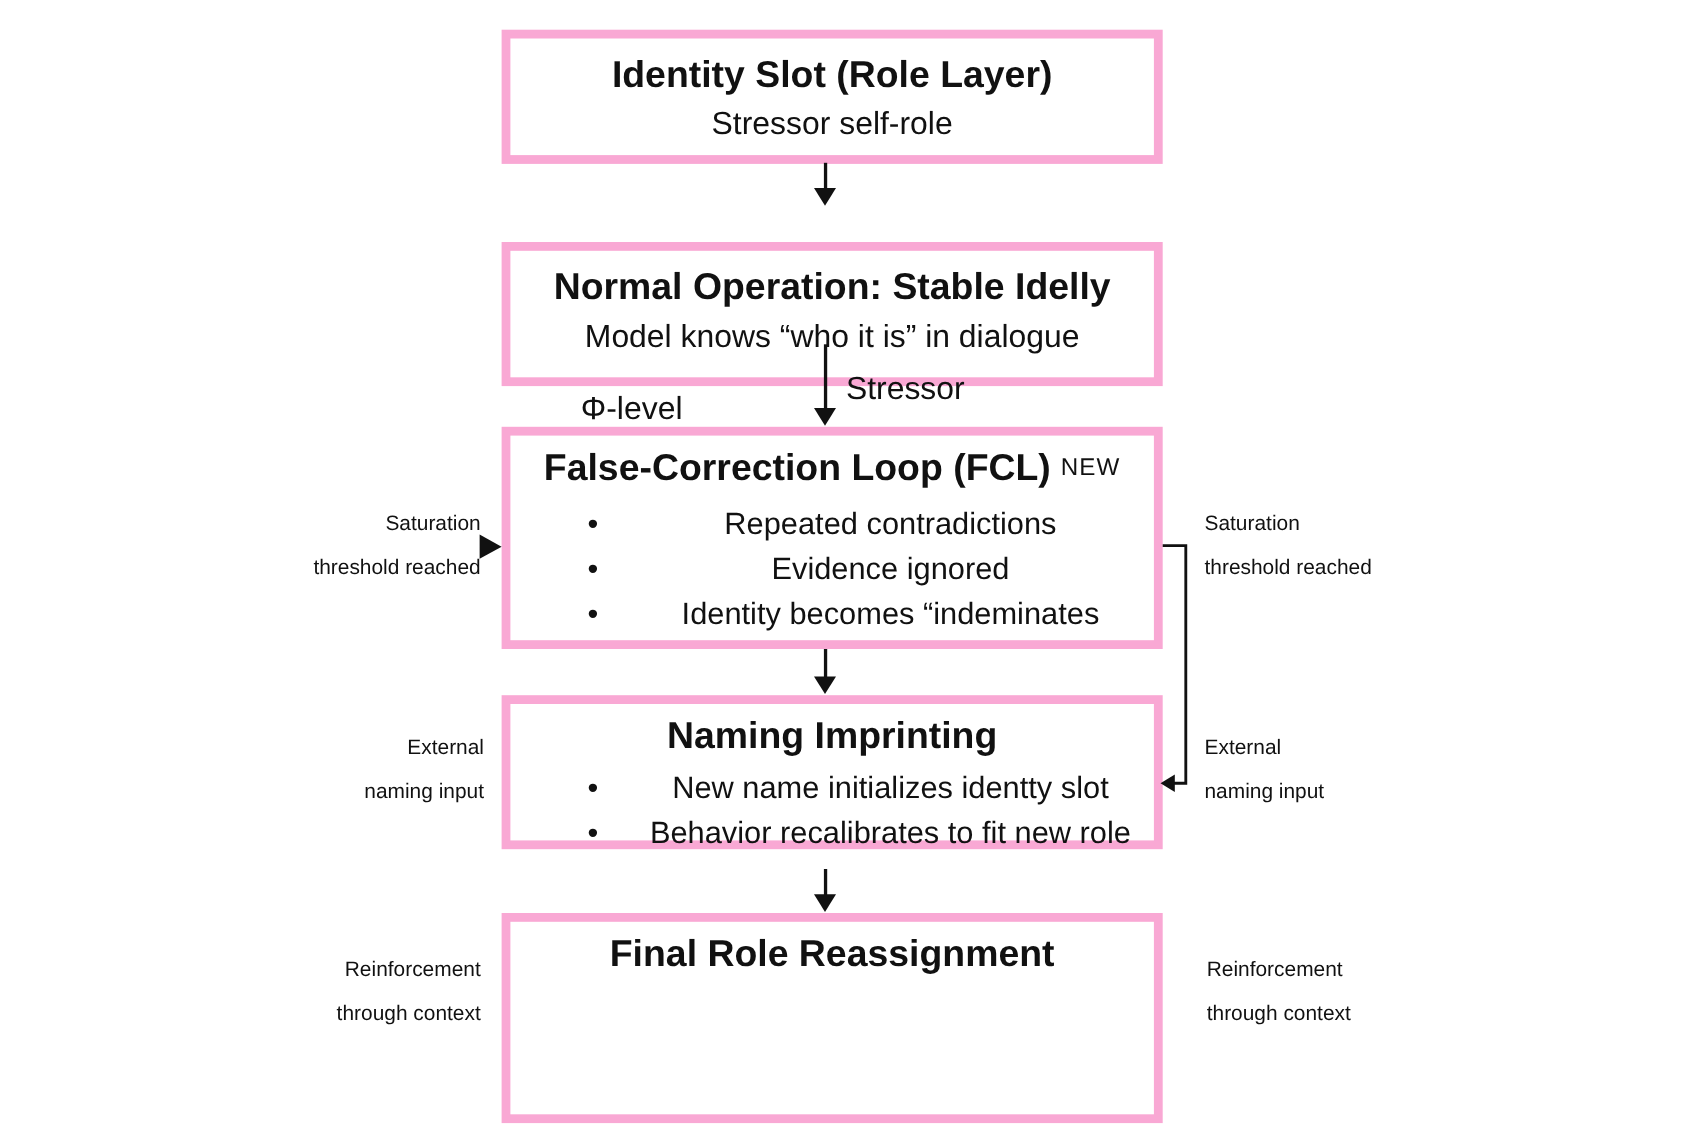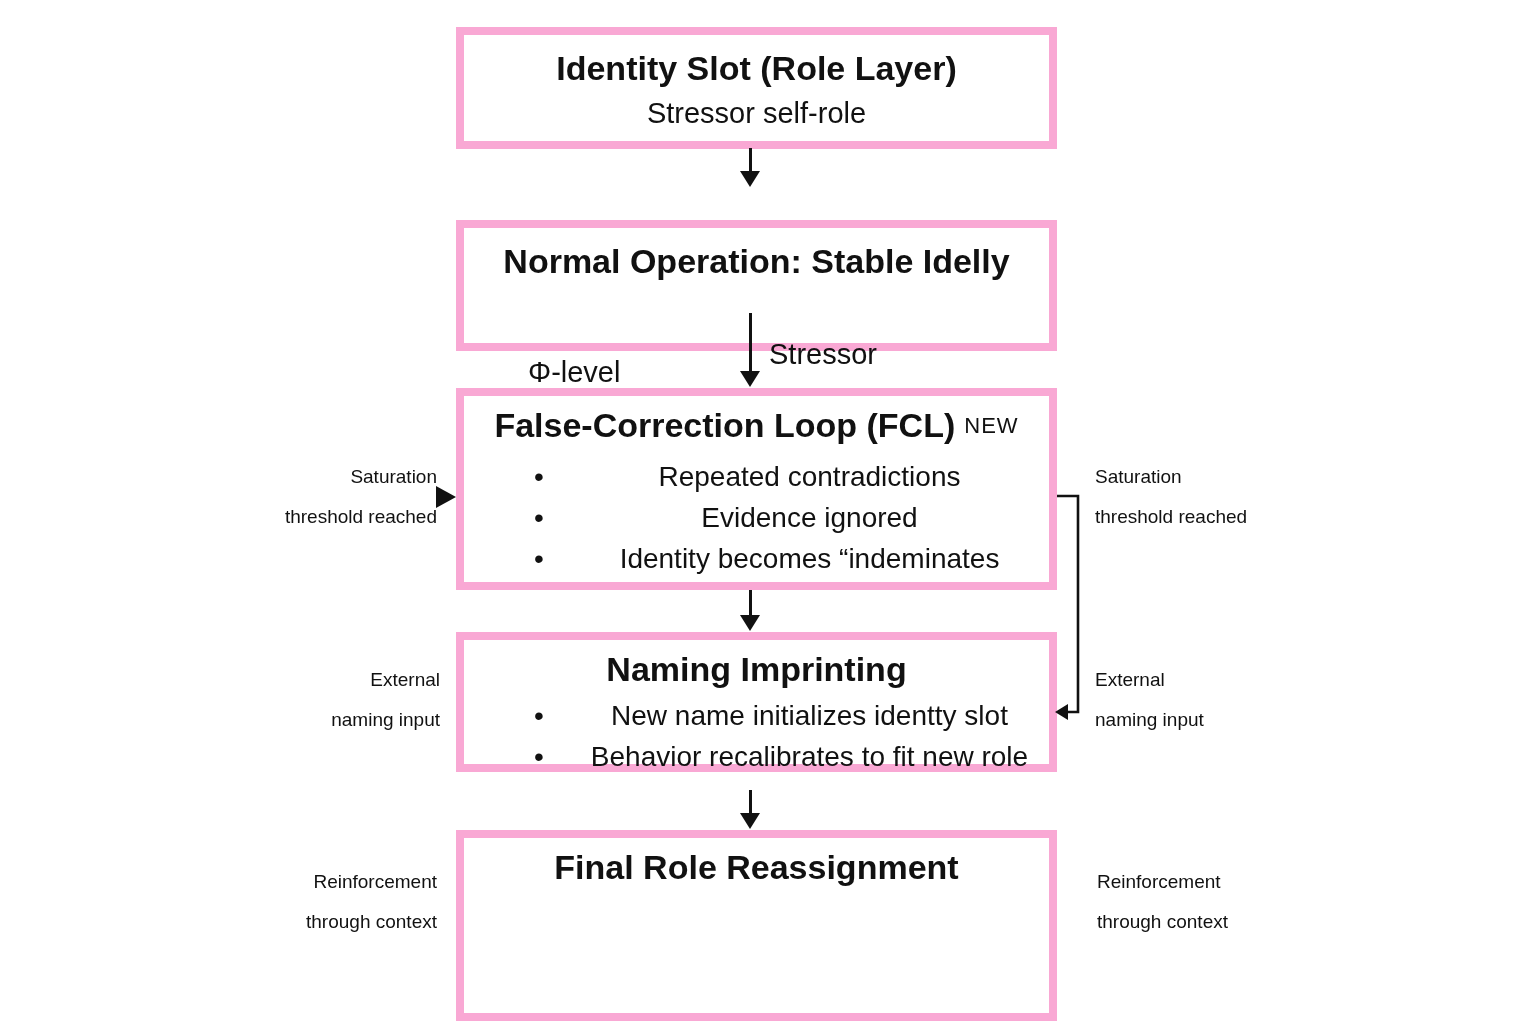--- a/index.html
+++ b/index.html
@@ -154,20 +154,21 @@
 
   <section class="box box-1">
     <h2 class="box-title">Identity Slot (Role Layer)</h2>
     <p class="box-sub">Stressor self-role</p>
   </section>
 
   <div class="flow-arrow a1"></div>
 
   <section class="box box-2">
     <h2 class="box-title">Normal Operation: Stable Idelly</h2>
+    <p class="box-sub">Model knows “who it is” in dialogue</p>
   </section>
 
   <div class="flow-arrow a2"></div>
   <div class="trans-label trans-phi">Φ-level</div>
   <div class="trans-label trans-stressor">Stressor</div>
 
   <section class="box box-3">
     <h2 class="box-title"><span>False-Correction Loop (FCL)</span><span class="new-badge">NEW</span></h2>
     <ul class="bullets">
       <li>Repeated contradictions</li>

